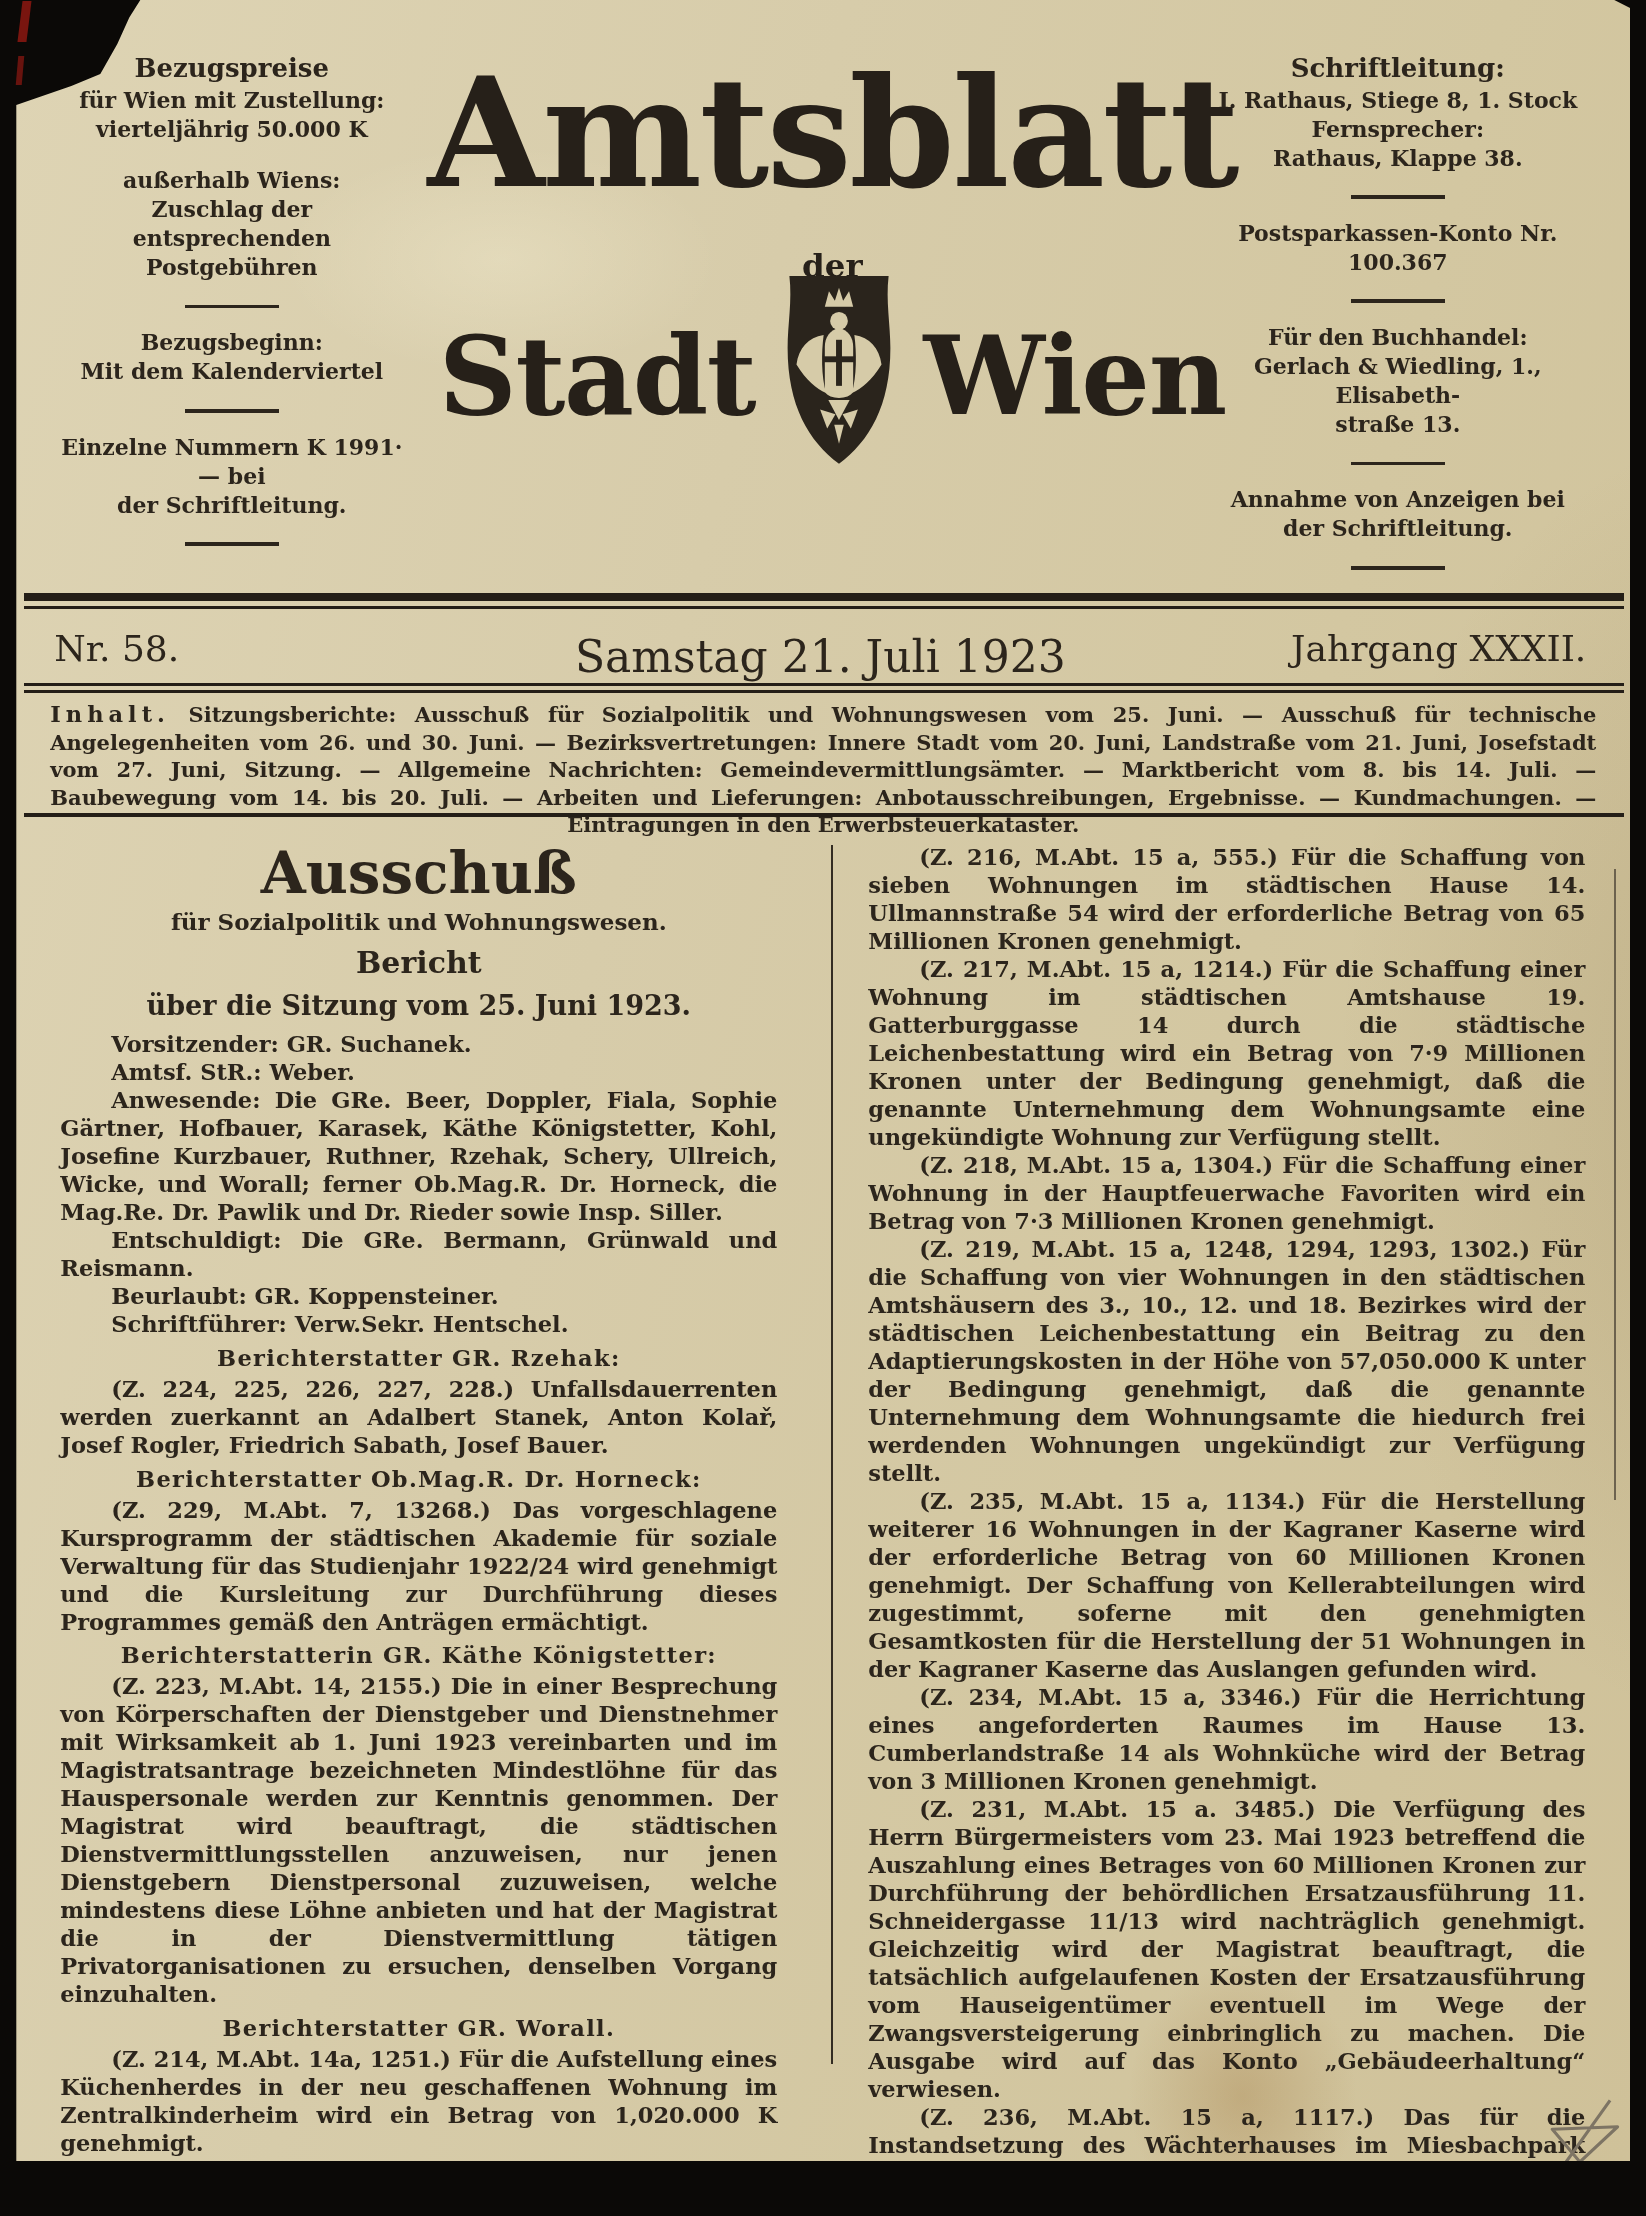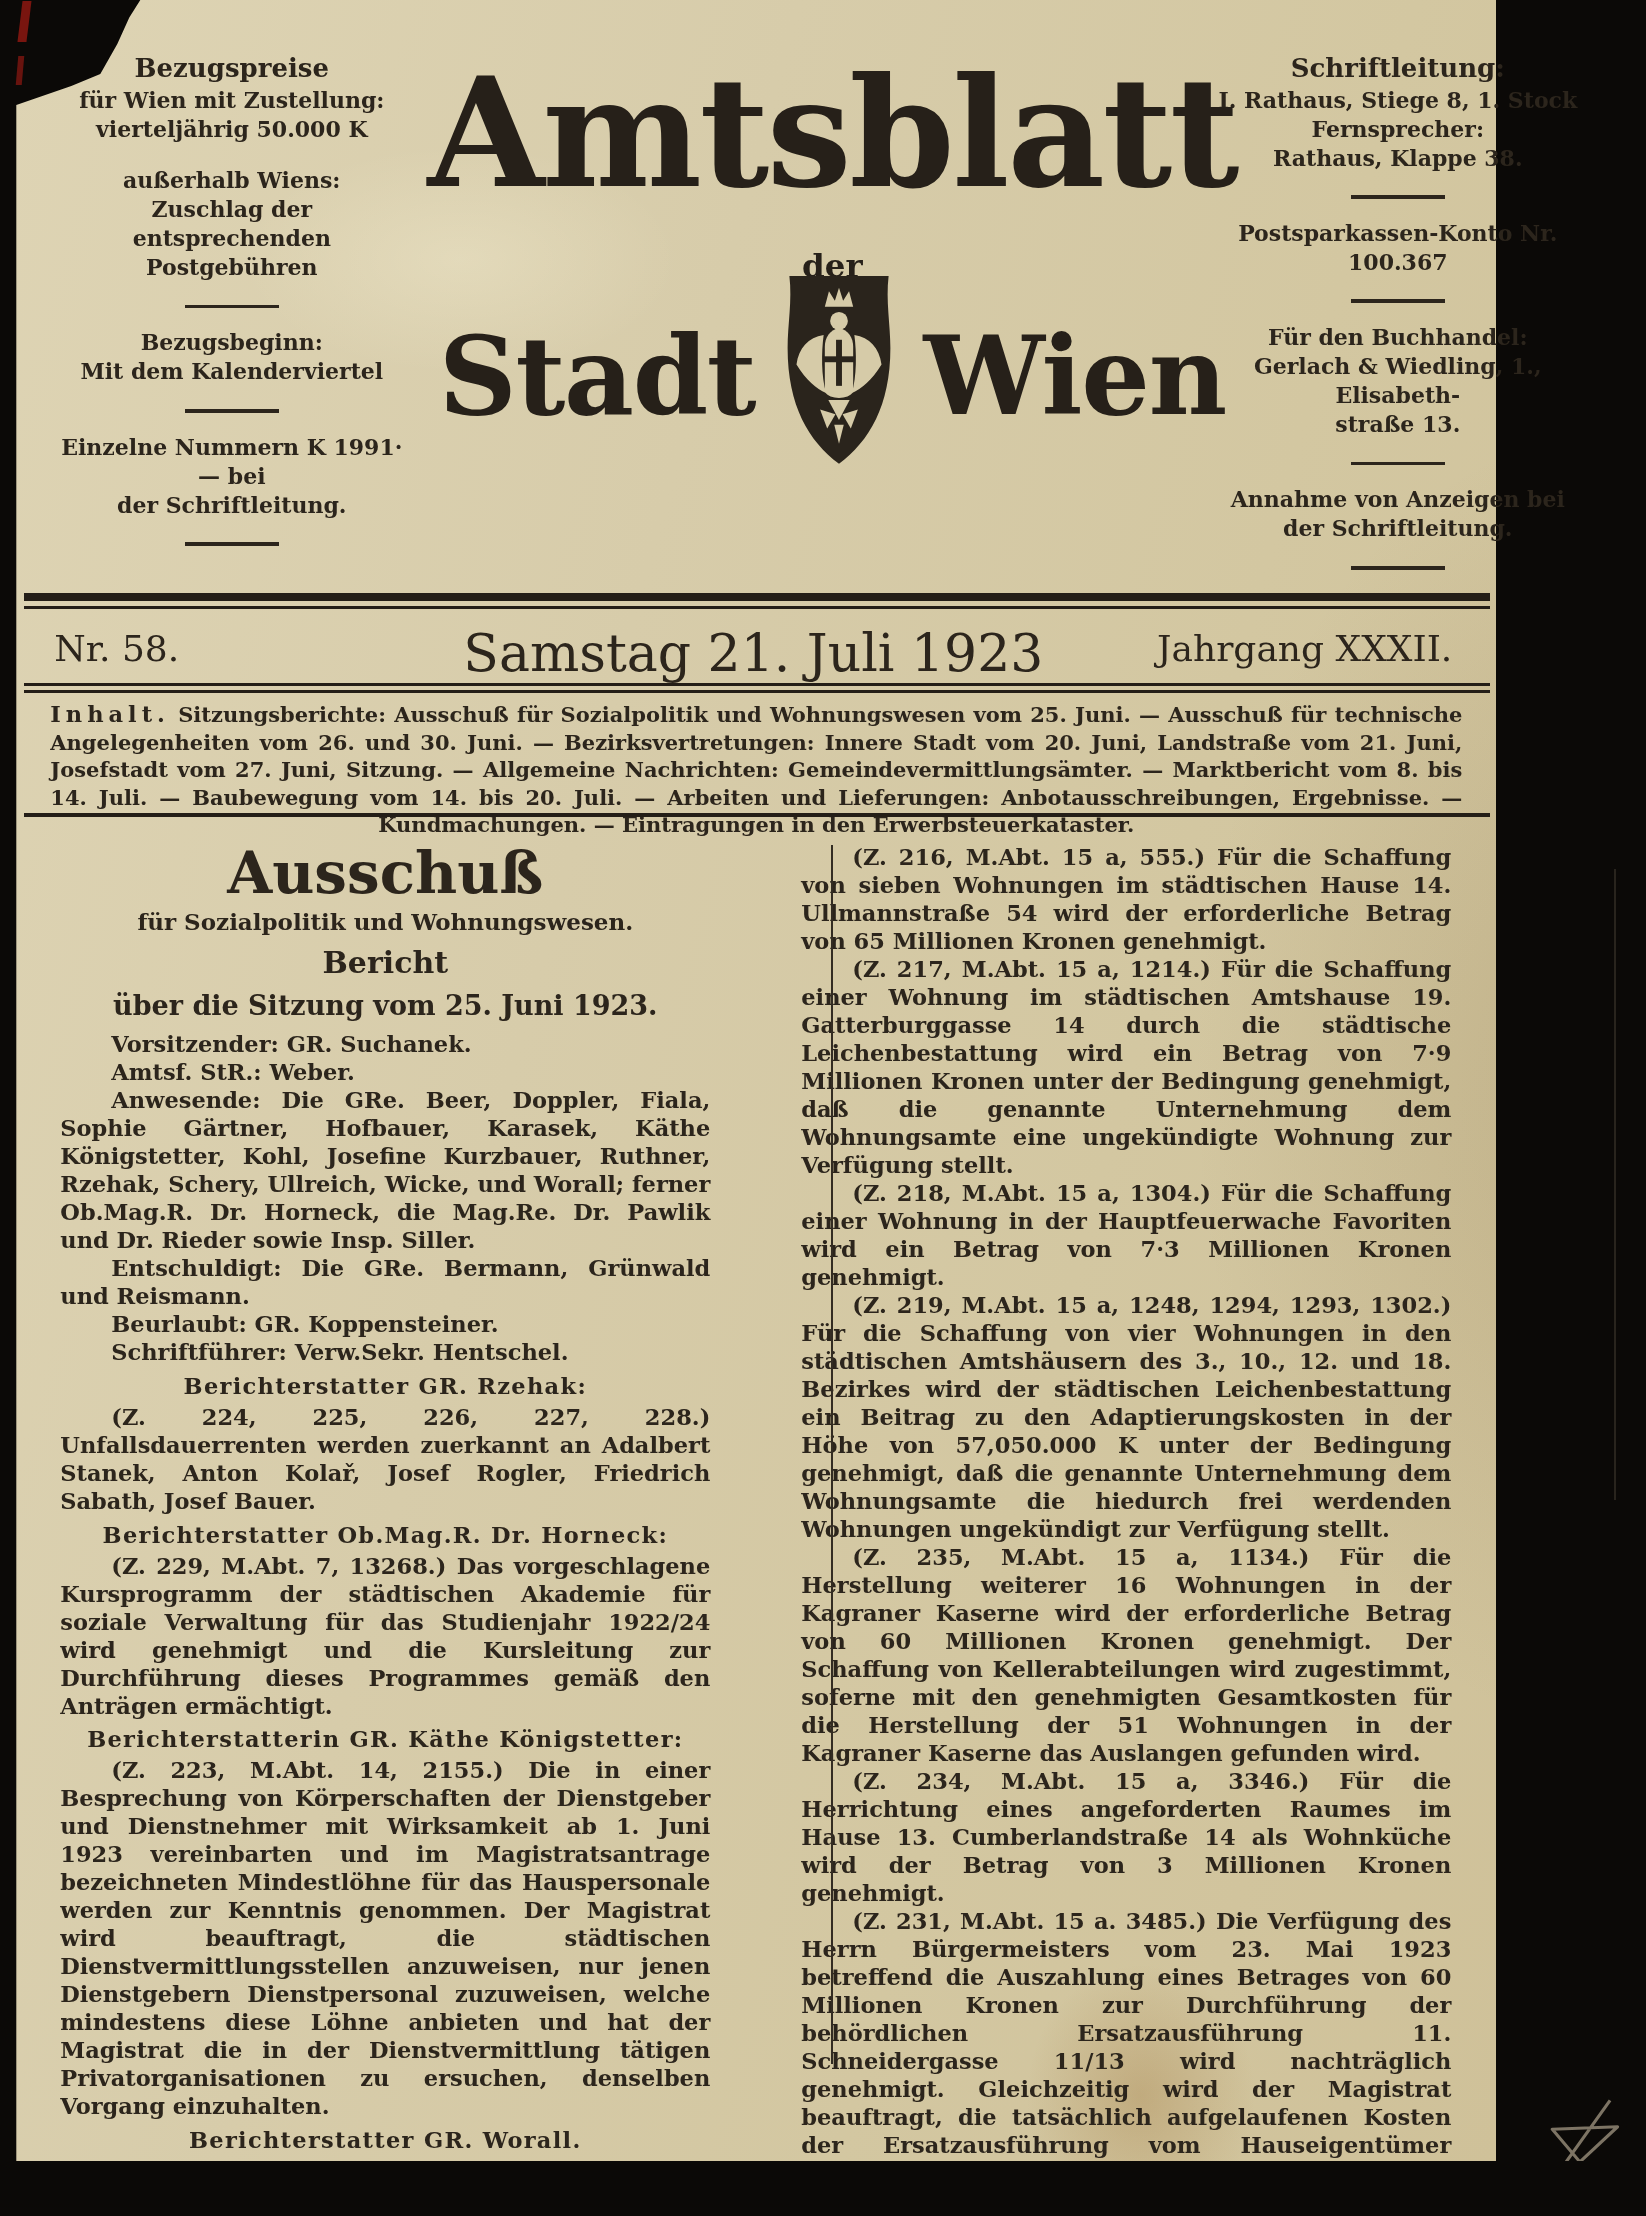--- a/index.html
+++ b/index.html
@@ -1,17 +1,17 @@
 <!DOCTYPE html>
 <html style="font-size:10px"><head>
 <meta charset="utf-8">
 <style>
   html,body{margin:0;padding:0;background:#0b0907;width:1646px;height:2216px;overflow:hidden;
     font-family:"DejaVu Serif", serif;}
-  .paper{position:absolute;left:16.3px;top:0;width:1480px;height:2161px;color:#2c251c;
+  .paper{position:absolute;left:16.3px;top:0;width:1614px;height:2161px;color:#2c251c;
     background:
       radial-gradient(ellipse 163px 188px at 76% 97%, rgba(150,105,45,.28), transparent 70%),
       radial-gradient(ellipse 313px 163px at 30% 12%, rgba(255,250,225,.25), transparent 70%),
       radial-gradient(ellipse 563px 875px at 108% 50%, rgba(120,95,50,.18), transparent 75%),
       linear-gradient(105deg,#ded4b4 0%,#d7ccaa 38%,#d3c7a1 68%,#cfc199 100%);
     clip-path:polygon(124px 0px,1598px 0px,1630px 16.3px,1630px 2161px,0px 2161px,0px 105px,55px 86px,84px 74px,101px 44px,113px 17.5px);}
   .mast-info{position:absolute;top:54px;text-align:center;font-weight:bold;font-size:22px;line-height:29px;}
   .mast-info.left{left:34px;width:363px;}
   .mast-info.right{left:1175px;width:413px;}
   .info-line{margin:0;}
@@ -23,21 +23,21 @@
   .title-der{font-size:32.5px;font-weight:bold;margin:19px 0 3.8px;}
   .stadt-wien{display:flex;align-items:center;justify-content:center;gap:24px;height:175px;}
   .stadt-wien .word{font-size:108px;font-weight:bold;letter-spacing:-1.3px;}
   .eagle{width:120px;height:189px;margin-top:-11.3px;}
   .mast-subtitle{font-size:32.5px;font-weight:bold;margin-top:21px;letter-spacing:0.6px;}
   .rule-heavy{position:absolute;left:7.5px;right:6.3px;top:593px;}
   .rule-heavy .a{height:7.5px;background:#241e17;}
   .rule-heavy .b{height:2.5px;background:#241e17;margin-top:5.6px;}
   .date-bar{position:absolute;left:38px;right:44px;top:623px;height:50px;font-weight:normal;}
   .issue-no{position:absolute;left:0;top:5px;font-size:36px;}
-  .issue-date{position:absolute;left:50%;transform:translateX(-50%);top:0;font-size:52px;}
+  .issue-date{position:absolute;left:50%;transform:translateX(-50%);top:8px;font-size:44px;}
   .issue-vol{position:absolute;right:0;top:5px;font-size:36px;}
   .rule-thin2{position:absolute;left:7.5px;right:6.3px;top:683px;}
   .rule-thin2 .a{height:3.1px;background:#241e17;}
   .rule-thin2 .b{height:2.5px;background:#241e17;margin-top:4.4px;}
   .contents{position:absolute;left:34px;right:34px;top:701px;font-size:21px;line-height:27.5px;
     font-weight:bold;text-align:justify;text-align-last:center;margin:0;}
   .contents-label{letter-spacing:5px;font-size:22.5px;}
   .rule-section{position:absolute;left:7.5px;right:6.3px;top:813px;height:3.8px;background:#241e17;}
   .columns{position:absolute;left:44px;right:45px;top:843px;display:flex;gap:91px;}
   .col{flex:1 1 0;min-width:0;}

